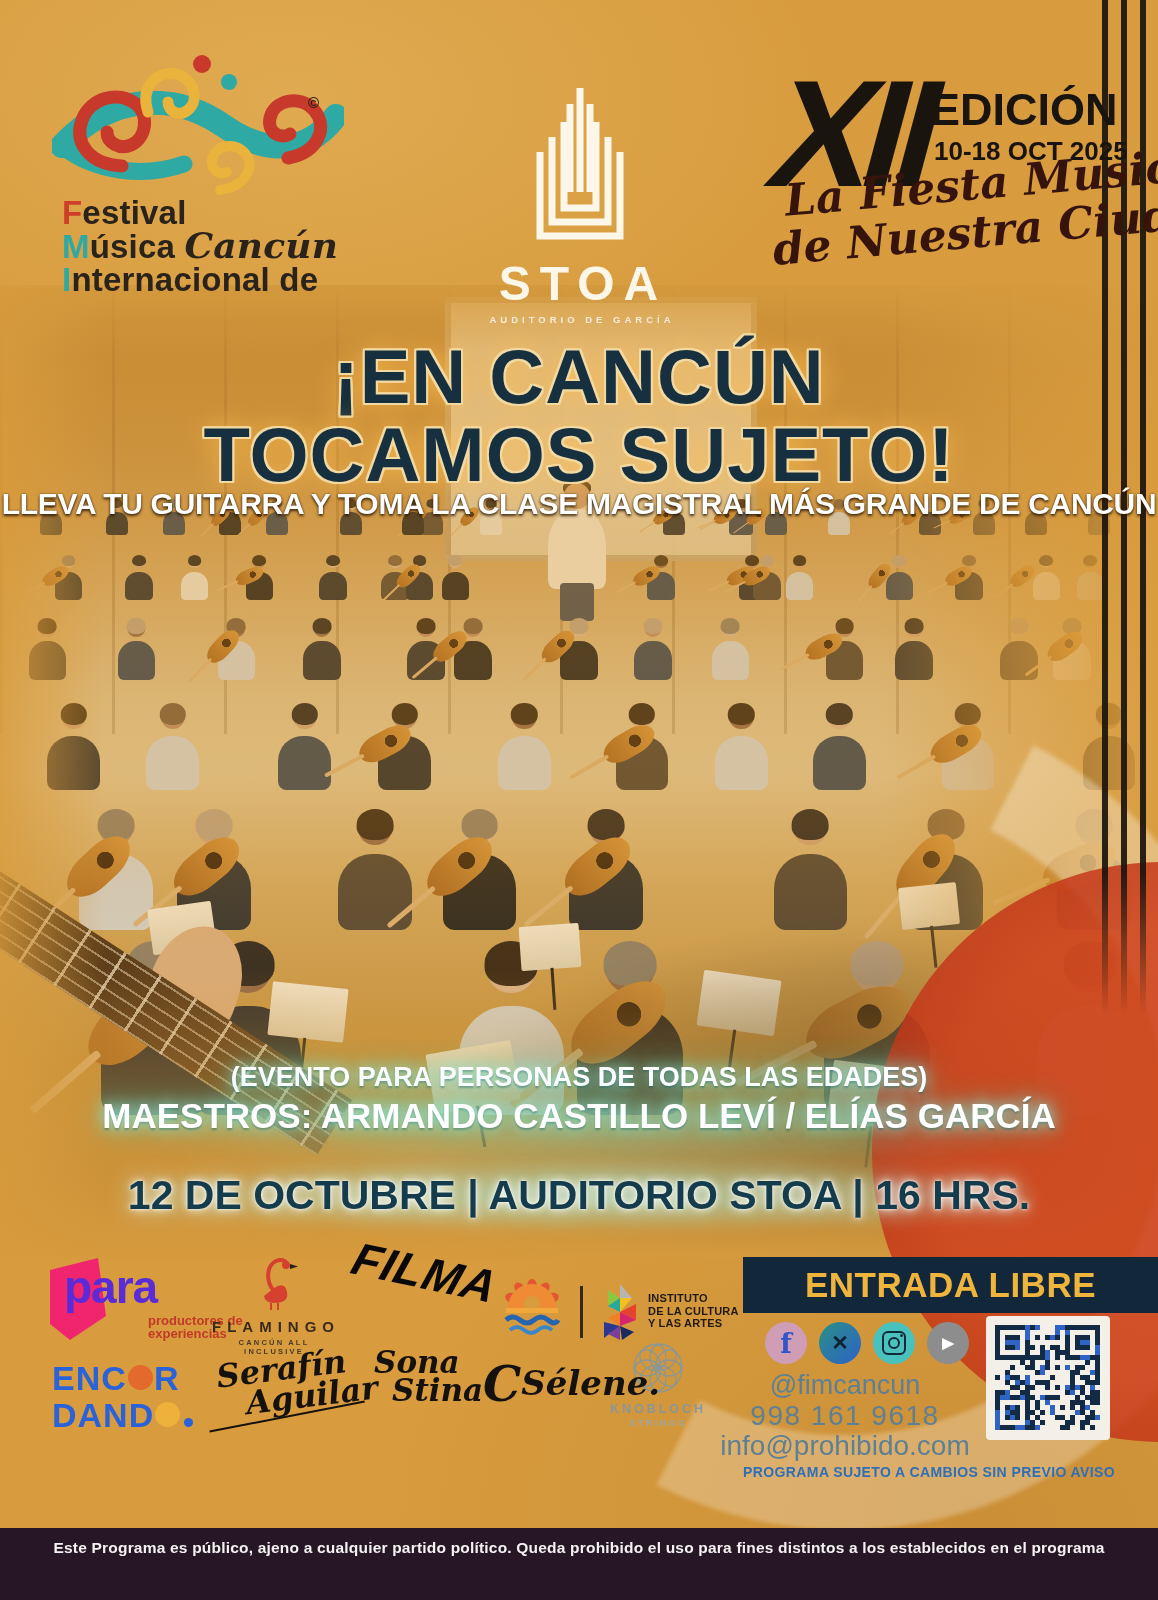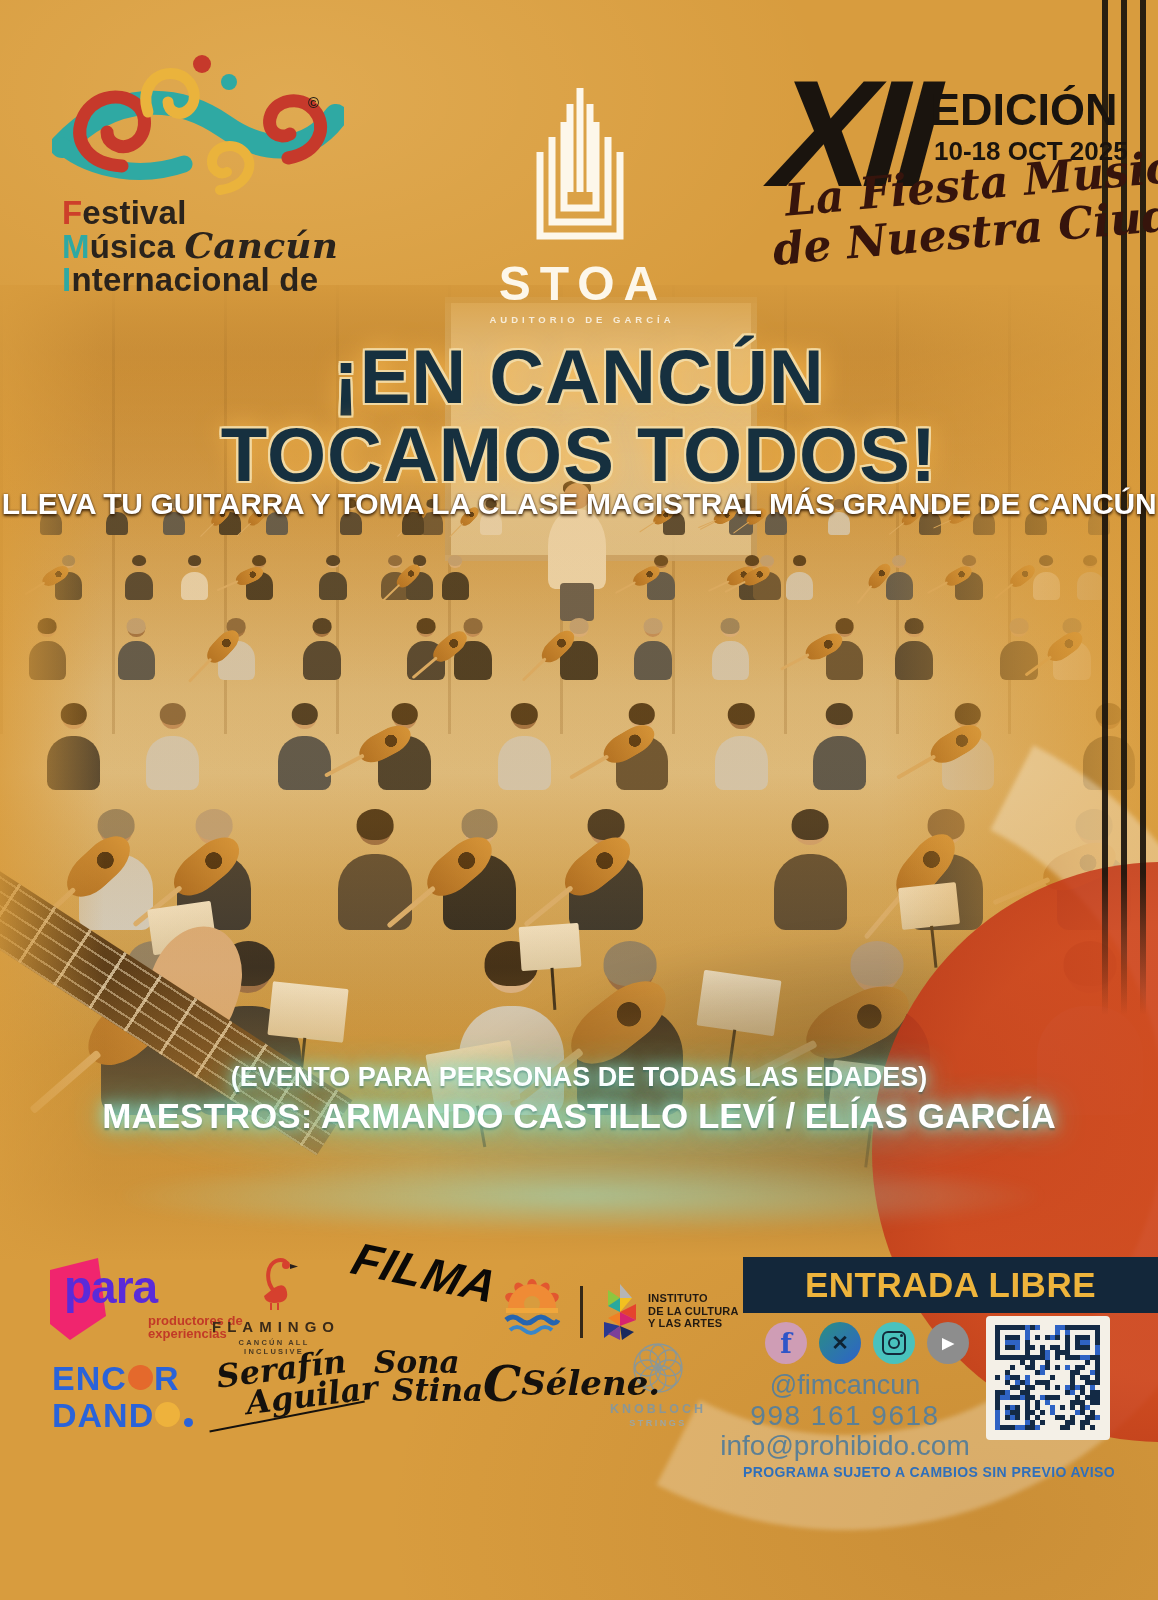--- a/index.html
+++ b/index.html
@@ -601,27 +601,28 @@
     <div class="stoa-tag">AUDITORIO DE GARCÍA</div>
   </div>
 
   <div class="ed-roman">XII</div>
   <div class="ed-label">EDICIÓN</div>
   <div class="ed-dates">10-18 OCT 2025</div>
   <div class="ed-script" style="left:784px;top:156px;">La Fiesta Musical</div>
   <div class="ed-script" style="left:772px;top:204px;">de Nuestra Ciudad</div>
 
   <div class="title" style="top:333px;">¡EN CANCÚN</div>
-  <div class="title" style="top:411px;">TOCAMOS TODOS!</div>
+  <div class="title" style="top:411px;">TOCAMOS SUJETO!</div>
   <div class="subtitle">LLEVA TU GUITARRA Y TOMA LA CLASE MAGISTRAL MÁS GRANDE DE CANCÚN</div>
 
   <div class="halo" style="left:130px;top:1075px;width:900px;height:120px;background:radial-gradient(ellipse at 50% 50%, rgba(130,225,208,.30), rgba(130,225,208,0) 70%);"></div>
   <div class="halo" style="left:120px;top:1158px;width:920px;height:76px;background:radial-gradient(ellipse at 50% 50%, rgba(150,235,220,.55), rgba(150,235,220,0) 72%);"></div>
   <div class="glow ev-note">(EVENTO PARA PERSONAS DE TODAS LAS EDADES)</div>
   <div class="glow ev-m1">MAESTROS: ARMANDO CASTILLO LEVÍ / ELÍAS GARCÍA</div>
+  <div class="ev-dt">12 DE OCTUBRE | AUDITORIO STOA | 16 HRS.</div>
 
   <div class="sp" style="left:50px;top:1256px;width:230px;height:94px;">
     <svg style="position:absolute;left:0;top:2px;" width="70" height="84" viewBox="0 0 70 84">
       <polygon points="0,12 48,0 56,58 20,82 0,66" fill="#f0256e"></polygon>
     </svg>
     <div class="burko-name">para</div>
     <div class="burko-tag">
       <div>productores de</div>
       <div>experiencias</div>
     </div>
@@ -1174,13 +1175,16 @@
         <i style="background:transparent"></i>
         <i style="background:#132a45"></i>
         <i style="background:transparent"></i>
         <i style="background:#132a45"></i>
         <i style="background:transparent"></i>
       </div>
     </div>
 
   <div class="disclaimer">PROGRAMA SUJETO A CAMBIOS SIN PREVIO AVISO</div>
 
+  <div class="footer">
+    <div class="footer-text">Este Programa es público, ajeno a cualquier partido político. Queda prohibido el uso para fines distintos a los establecidos en el programa</div>
+  </div>
 </div>
 
 </body></html>

